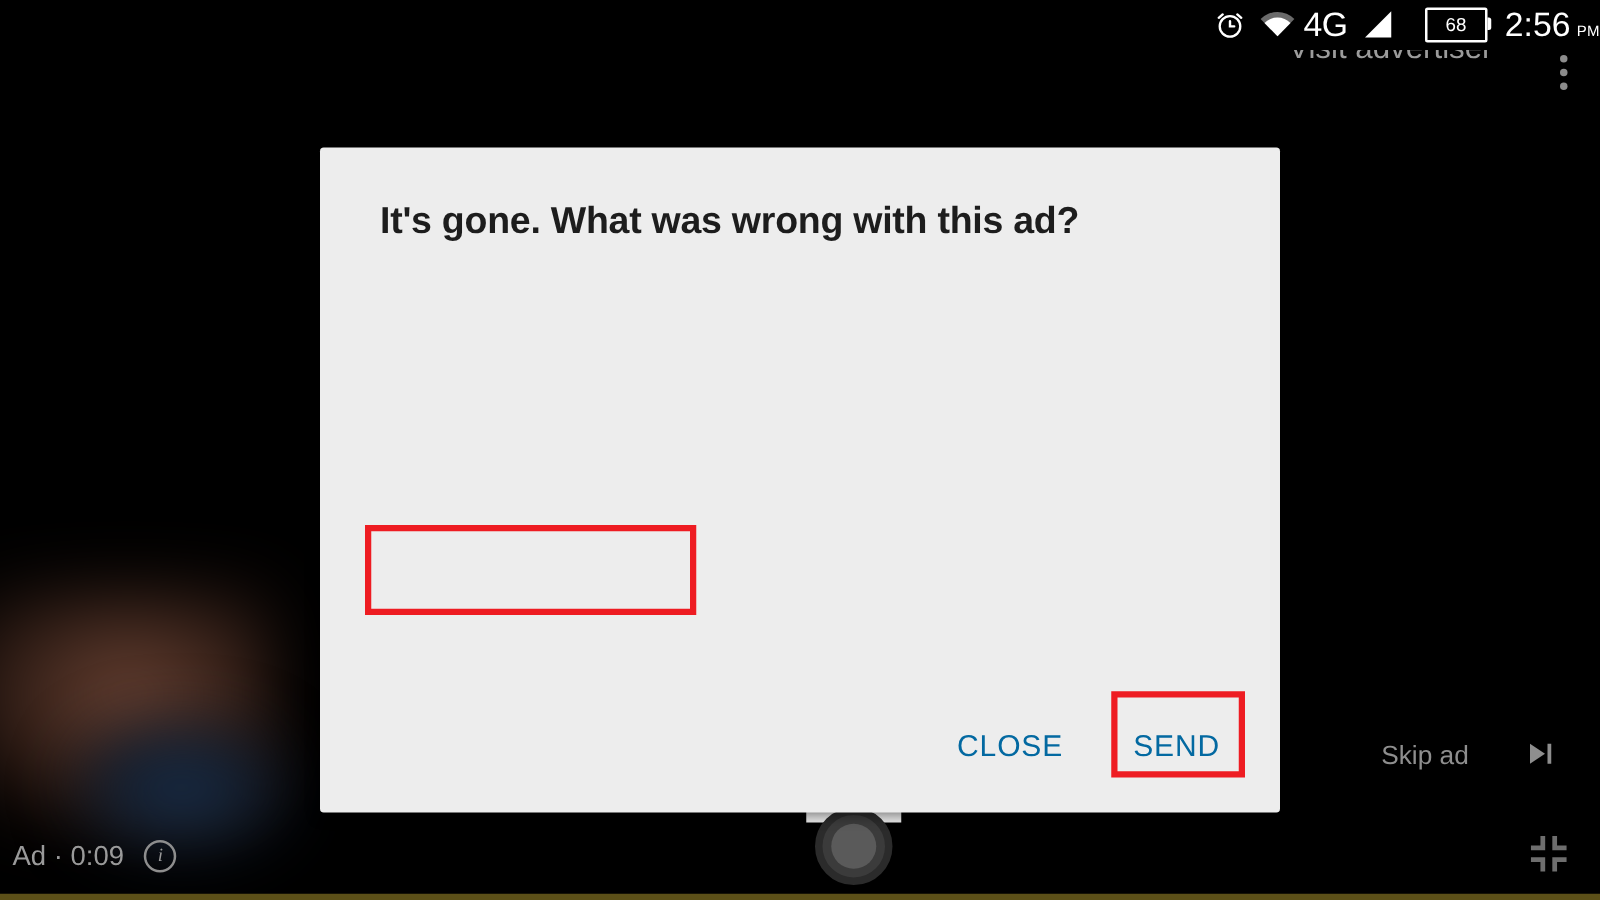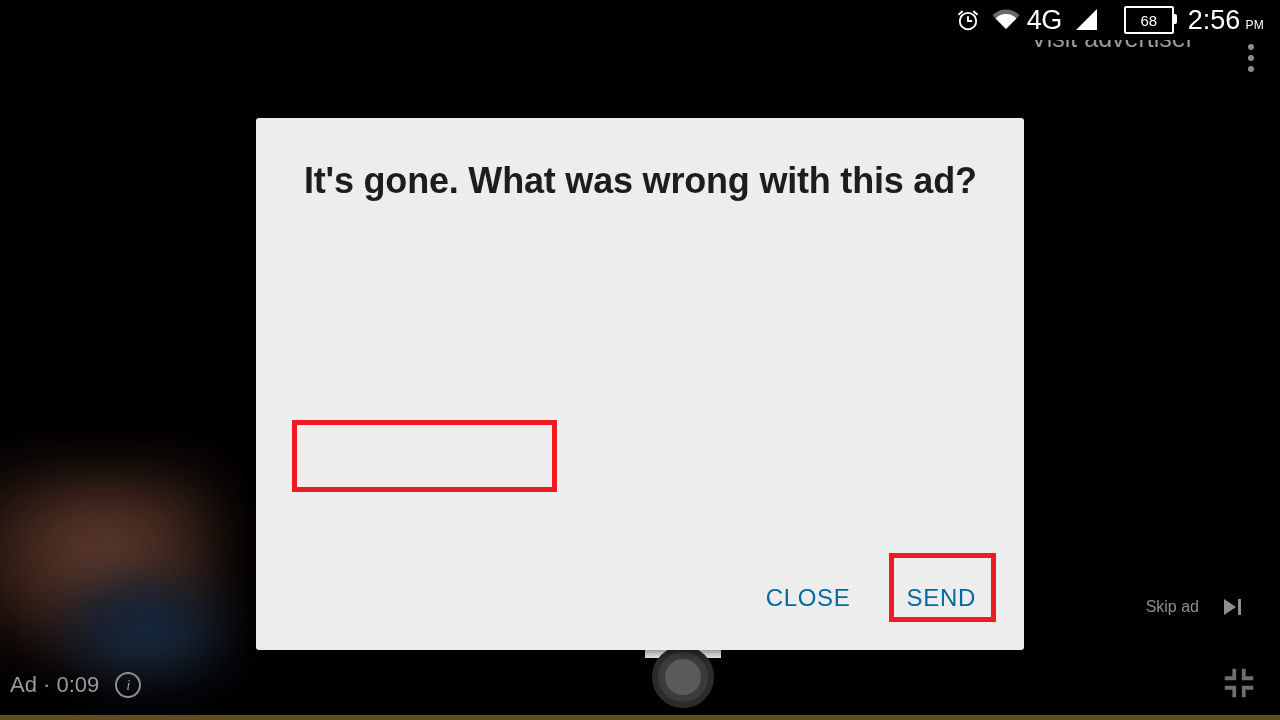--- a/index.html
+++ b/index.html
@@ -44,21 +44,21 @@
 
   
   .statusbar {
     position: absolute;
     left: 0; top: 0;
     width: 1280px;
     height: 40px;
     display: flex;
     align-items: center;
     justify-content: flex-end;
-    padding-right: 16px;
+    padding-right: 0;
     box-sizing: border-box;
     color: #ffffff;
     z-index: 30;
   }
   .sb-icon { display: flex; align-items: center; margin-left: 10px; }
   .sb-4g {
     font-size: 27px;
     font-weight: 400;
     letter-spacing: -0.5px;
     line-height: 1;
@@ -143,24 +143,25 @@
     font-style: italic;
     font-family: "Liberation Serif", serif;
     color: #9a9a9a;
     line-height: 1;
   }
   .skip-ad {
     position: absolute;
     right: 35px;
     bottom: 103px;
     display: flex;
-    align-items: center;
+    align-items: flex-start;
     color: #8e8e8e;
-    font-size: 16px;
+    font-size: 21px;
     z-index: 12;
+    gap: 24px;
   }
   .skip-icon { margin-left: 22px; display: flex; align-items: center; }
   .fullscreen-btn {
     position: absolute;
     right: 22px;
     bottom: 18px;
     width: 38px; height: 38px;
     z-index: 12;
   }
   .progress-track {
@@ -219,21 +220,21 @@
     background: #ededed;
     border-radius: 3px;
     box-sizing: border-box;
     z-index: 40;
     box-shadow: 0 2px 10px rgba(0,0,0,0.5);
   }
   .dialog-title {
     position: absolute;
     left: 48px;
     top: 42px;
-    font-size: 36px;
+    font-size: 30px;
     font-weight: bold;
     color: #1d1d1d;
     letter-spacing: -0.2px;
   }
   .options { position: absolute; left: 48px; top: 122px; width: 660px; }
   .option {
     position: relative;
     display: flex;
     align-items: center;
     height: 96px;

